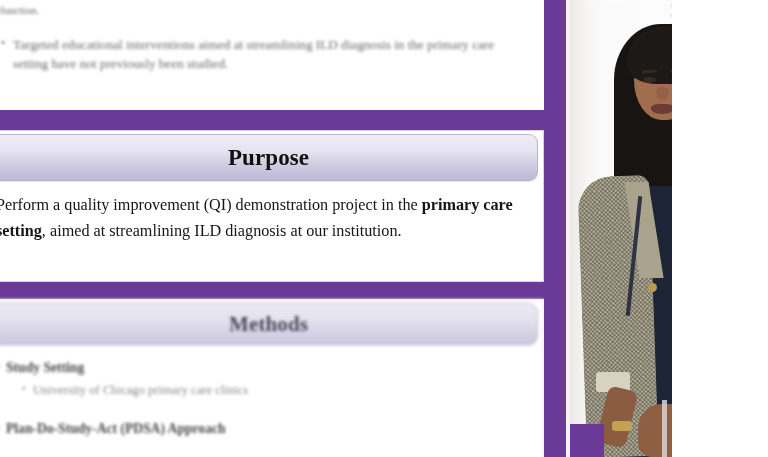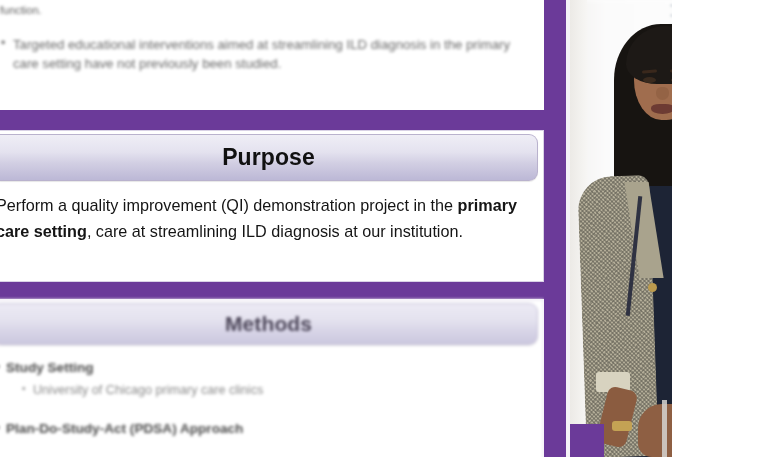--- a/index.html
+++ b/index.html
@@ -11,20 +11,21 @@
     background: #ffffff;
     font-family: "Liberation Sans", sans-serif;
   }
 
   #stage {
     position: relative;
     width: 672px;
     height: 457px;
     overflow: hidden;
     background: #14532d;
+    font-family: Liberation Serif, serif;
   }
 
   
   #slide-panel {
     position: absolute;
     left: 0; top: 0;
     width: 570px; height: 457px;
     background: #ffffff;
     overflow: hidden;
   }
@@ -421,21 +422,21 @@
       <div class="bullet-l1">Targeted educational interventions aimed at streamlining ILD diagnosis in the primary care setting have not previously been studied.</div>
     </div>
 
     <div class="purple-bg purple-strip-1"></div>
 
     <div class="content-col" id="block-purpose">
       <div class="section-header">
         <span class="title">Purpose</span>
       </div>
       <div class="section-body">
-        <p class="purpose-text"><span>Perform a quality improvement (QI) demonstration project in the </span><b>primary care setting</b><span>, care at streamlining ILD diagnosis at our institution.</span></p>
+        <p class="purpose-text"><span>Perform a quality improvement (QI) demonstration project in the </span><b>primary care setting</b><span>, aimed at streamlining ILD diagnosis at our institution.</span></p>
       </div>
     </div>
 
     <div class="purple-bg purple-strip-2"></div>
 
     <div class="content-col" id="block-methods">
       <div class="section-header">
         <span class="title">Methods</span>
       </div>
       <div class="methods-body">

